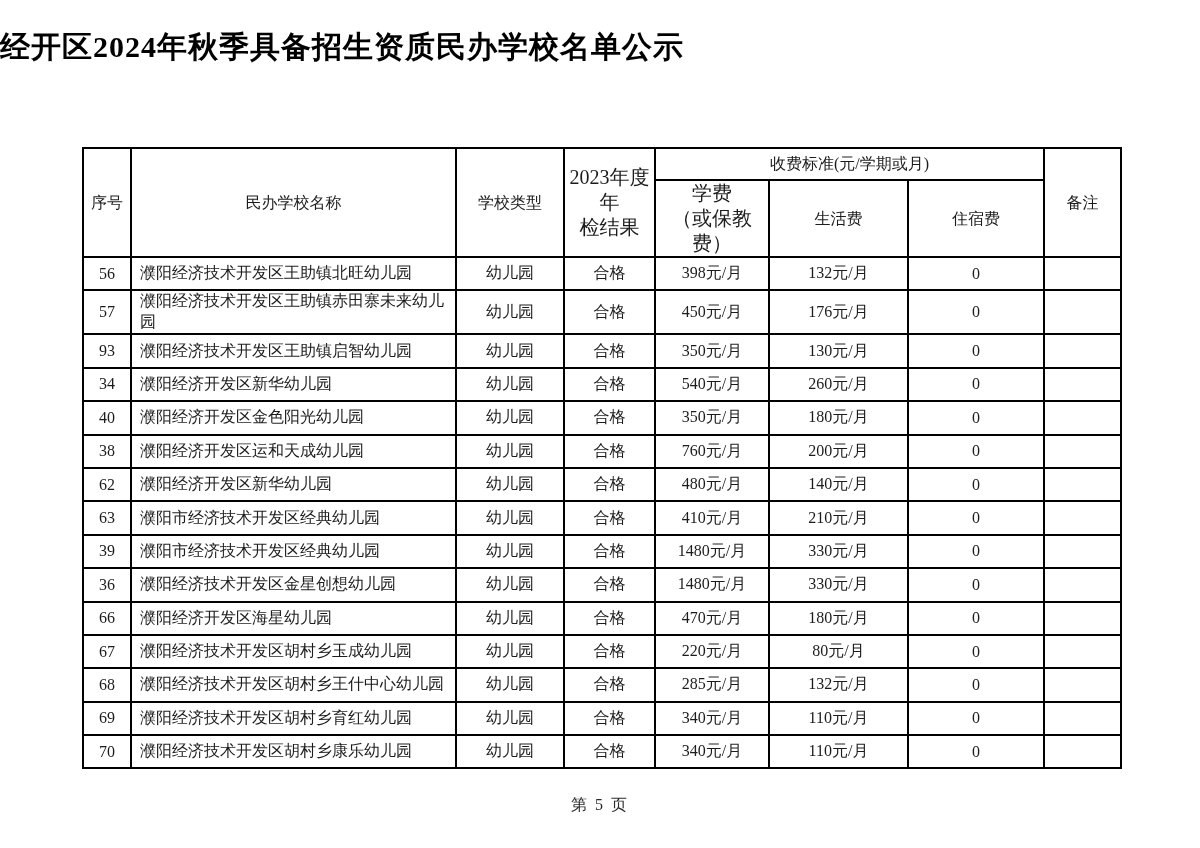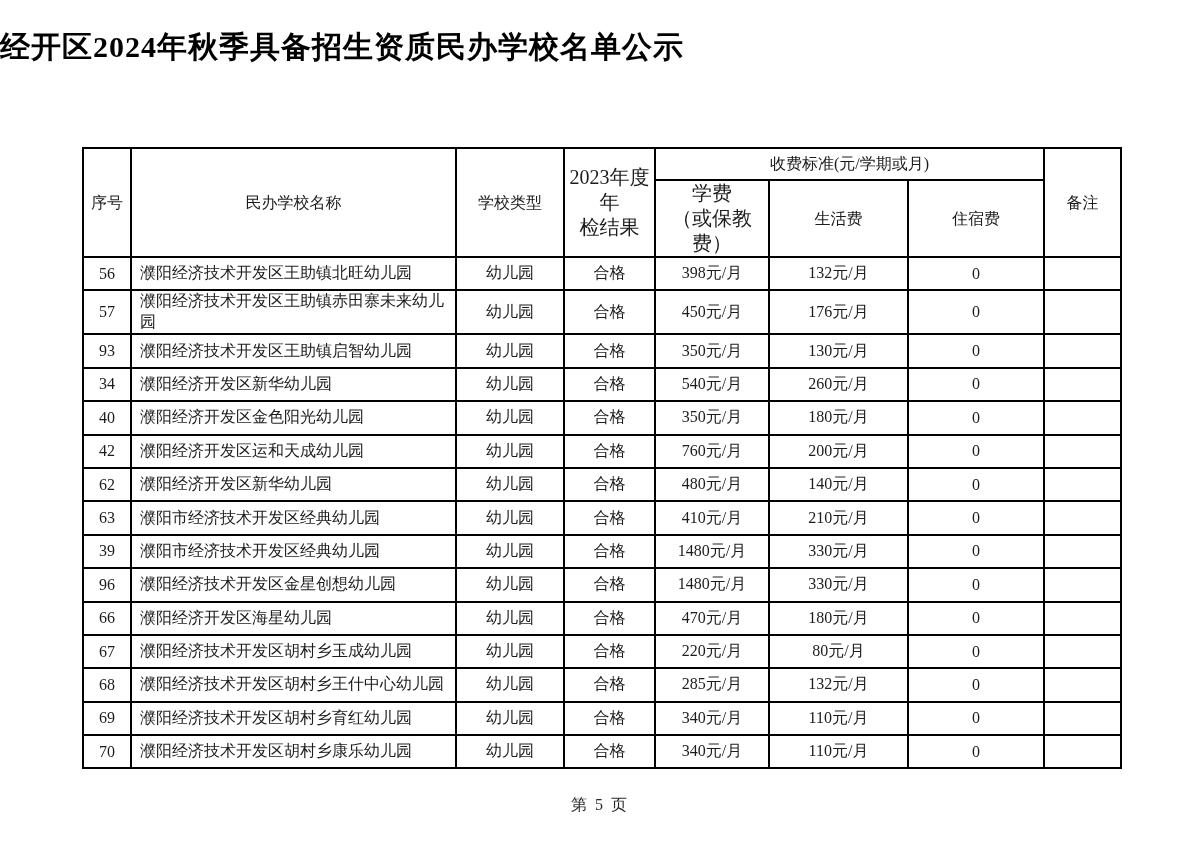--- a/index.html
+++ b/index.html
@@ -148,21 +148,21 @@
             <td>40</td>
             <td class="left">濮阳经济开发区金色阳光幼儿园</td>
             <td>幼儿园</td>
             <td>合格</td>
             <td>350元/月</td>
             <td>180元/月</td>
             <td>0</td>
             <td></td>
           </tr>
           <tr>
-            <td>42</td>
+            <td>38</td>
             <td class="left">濮阳经济开发区运和天成幼儿园</td>
             <td>幼儿园</td>
             <td>合格</td>
             <td>760元/月</td>
             <td>200元/月</td>
             <td>0</td>
             <td></td>
           </tr>
           <tr>
             <td>62</td>
@@ -188,21 +188,21 @@
             <td>39</td>
             <td class="left">濮阳市经济技术开发区经典幼儿园</td>
             <td>幼儿园</td>
             <td>合格</td>
             <td>1480元/月</td>
             <td>330元/月</td>
             <td>0</td>
             <td></td>
           </tr>
           <tr>
-            <td>96</td>
+            <td>36</td>
             <td class="left">濮阳经济技术开发区金星创想幼儿园</td>
             <td>幼儿园</td>
             <td>合格</td>
             <td>1480元/月</td>
             <td>330元/月</td>
             <td>0</td>
             <td></td>
           </tr>
           <tr>
             <td>66</td>

